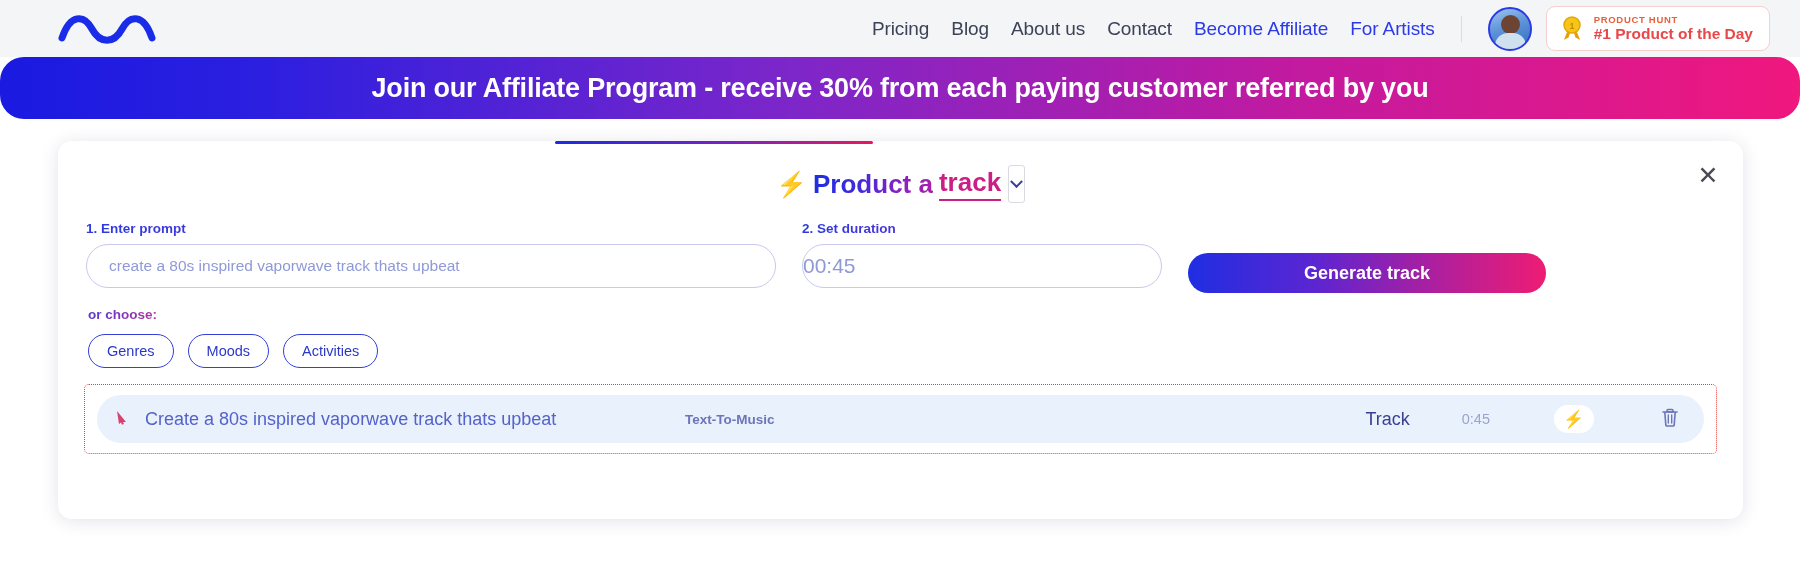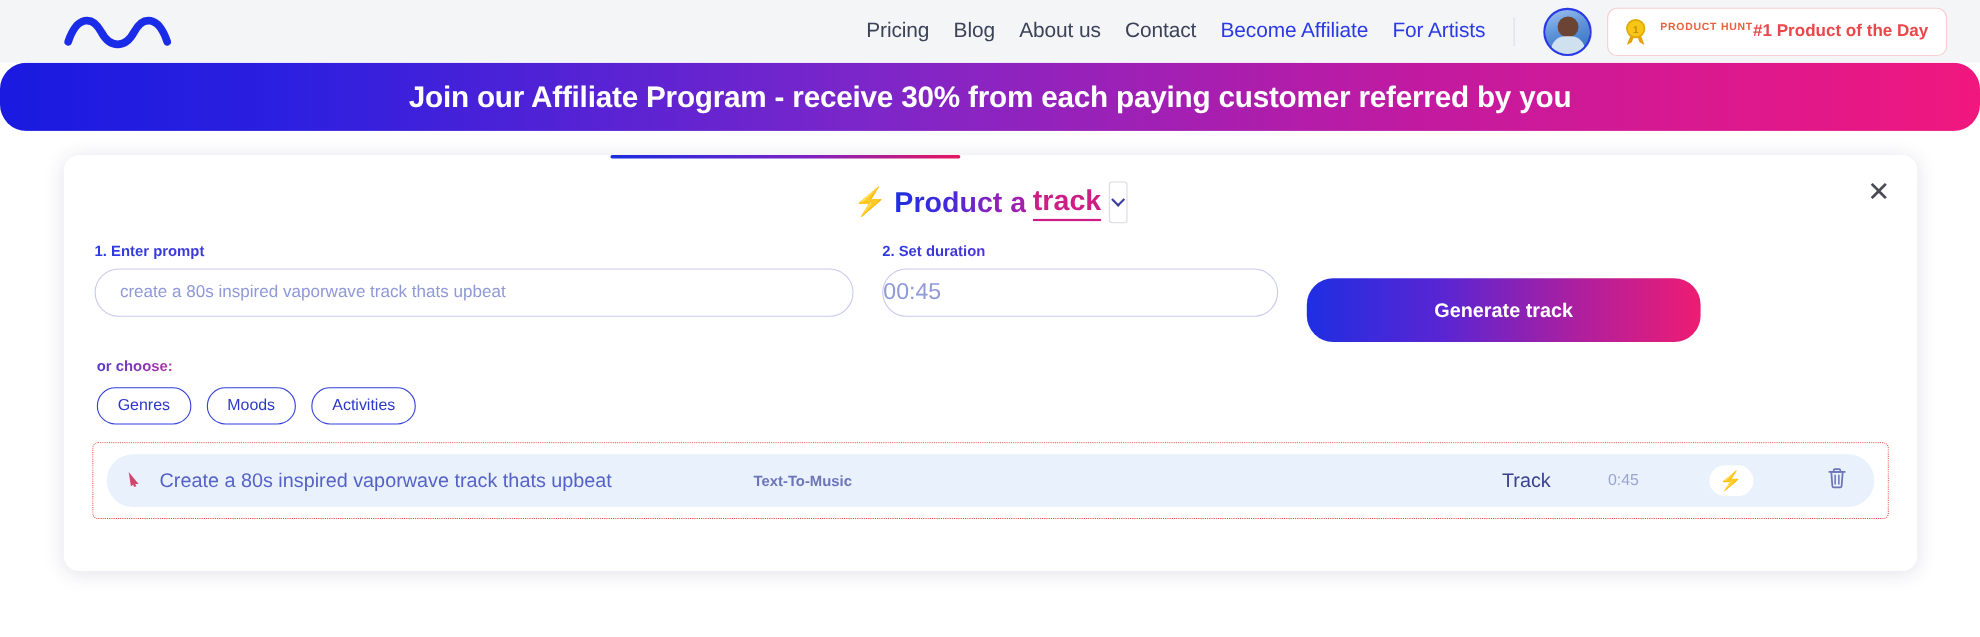--- a/index.html
+++ b/index.html
@@ -50,21 +50,21 @@
   .avatar::after {
     content:""; position:absolute; left:5px; top:24px; width:31px; height:22px;
     border-radius:13px 13px 0 0; background:#cfe0ef;
   }
   .ph-badge {
     display: flex; align-items: center; gap: 9px;
     border: 1.5px solid #f6cfcf; border-radius: 9px;
     background: #fff; padding: 8px 16px 8px 12px;
     margin-right: 30px;
   }
-  .ph-text { display: flex; flex-direction: row; line-height: 1.12; }
+  .ph-text { display: flex; flex-direction: column; line-height: 1.12; }
   .ph-top {
     font-size: 9.5px; font-weight: bold; letter-spacing: 0.7px;
     color: #e8603c;
   }
   .ph-main { font-size: 15.5px; font-weight: bold; color: #e8484a; white-space: nowrap; }
 
   
   .banner {
     height: 62px;
     background: linear-gradient(90deg,#1a1ae0 0%,#2b1fe0 14%,#7d26c9 44%,#c21aa0 72%,#f0177e 100%);
@@ -148,21 +148,21 @@
     border-radius: 24px; background: #fff;
     font-size: 15.5px; color: #8f99d8; padding: 0 22px;
     font-family: "Liberation Sans", sans-serif;
     outline: none;
   }
   .pill-input::placeholder { color: #8f99d8; }
   .col-duration { width: 360px; }
   .pill-input.center { padding: 0; font-size: 21px; }
   .col-action { padding-top: 32px; }
   .gen-btn {
-    width: 358px; height: 58px; border: none; border-radius: 24px;
+    width: 358px; height: 40px; border: none; border-radius: 24px;
     background: linear-gradient(90deg,#1f2ee2 0%,#5b25d2 35%,#b01f9d 70%,#ee1c73 100%);
     color: #fff; font-size: 18px; font-weight: bold; cursor: pointer;
     font-family: "Liberation Sans", sans-serif;
   }
 
   
   .choose-label {
     font-size: 13.5px; font-weight: bold; padding: 14px 0 0 30px;
     background: linear-gradient(90deg,#2c3ae0 0%,#9b35aa 60%,#e8486f 100%);
     -webkit-background-clip: text; background-clip: text; color: transparent;

